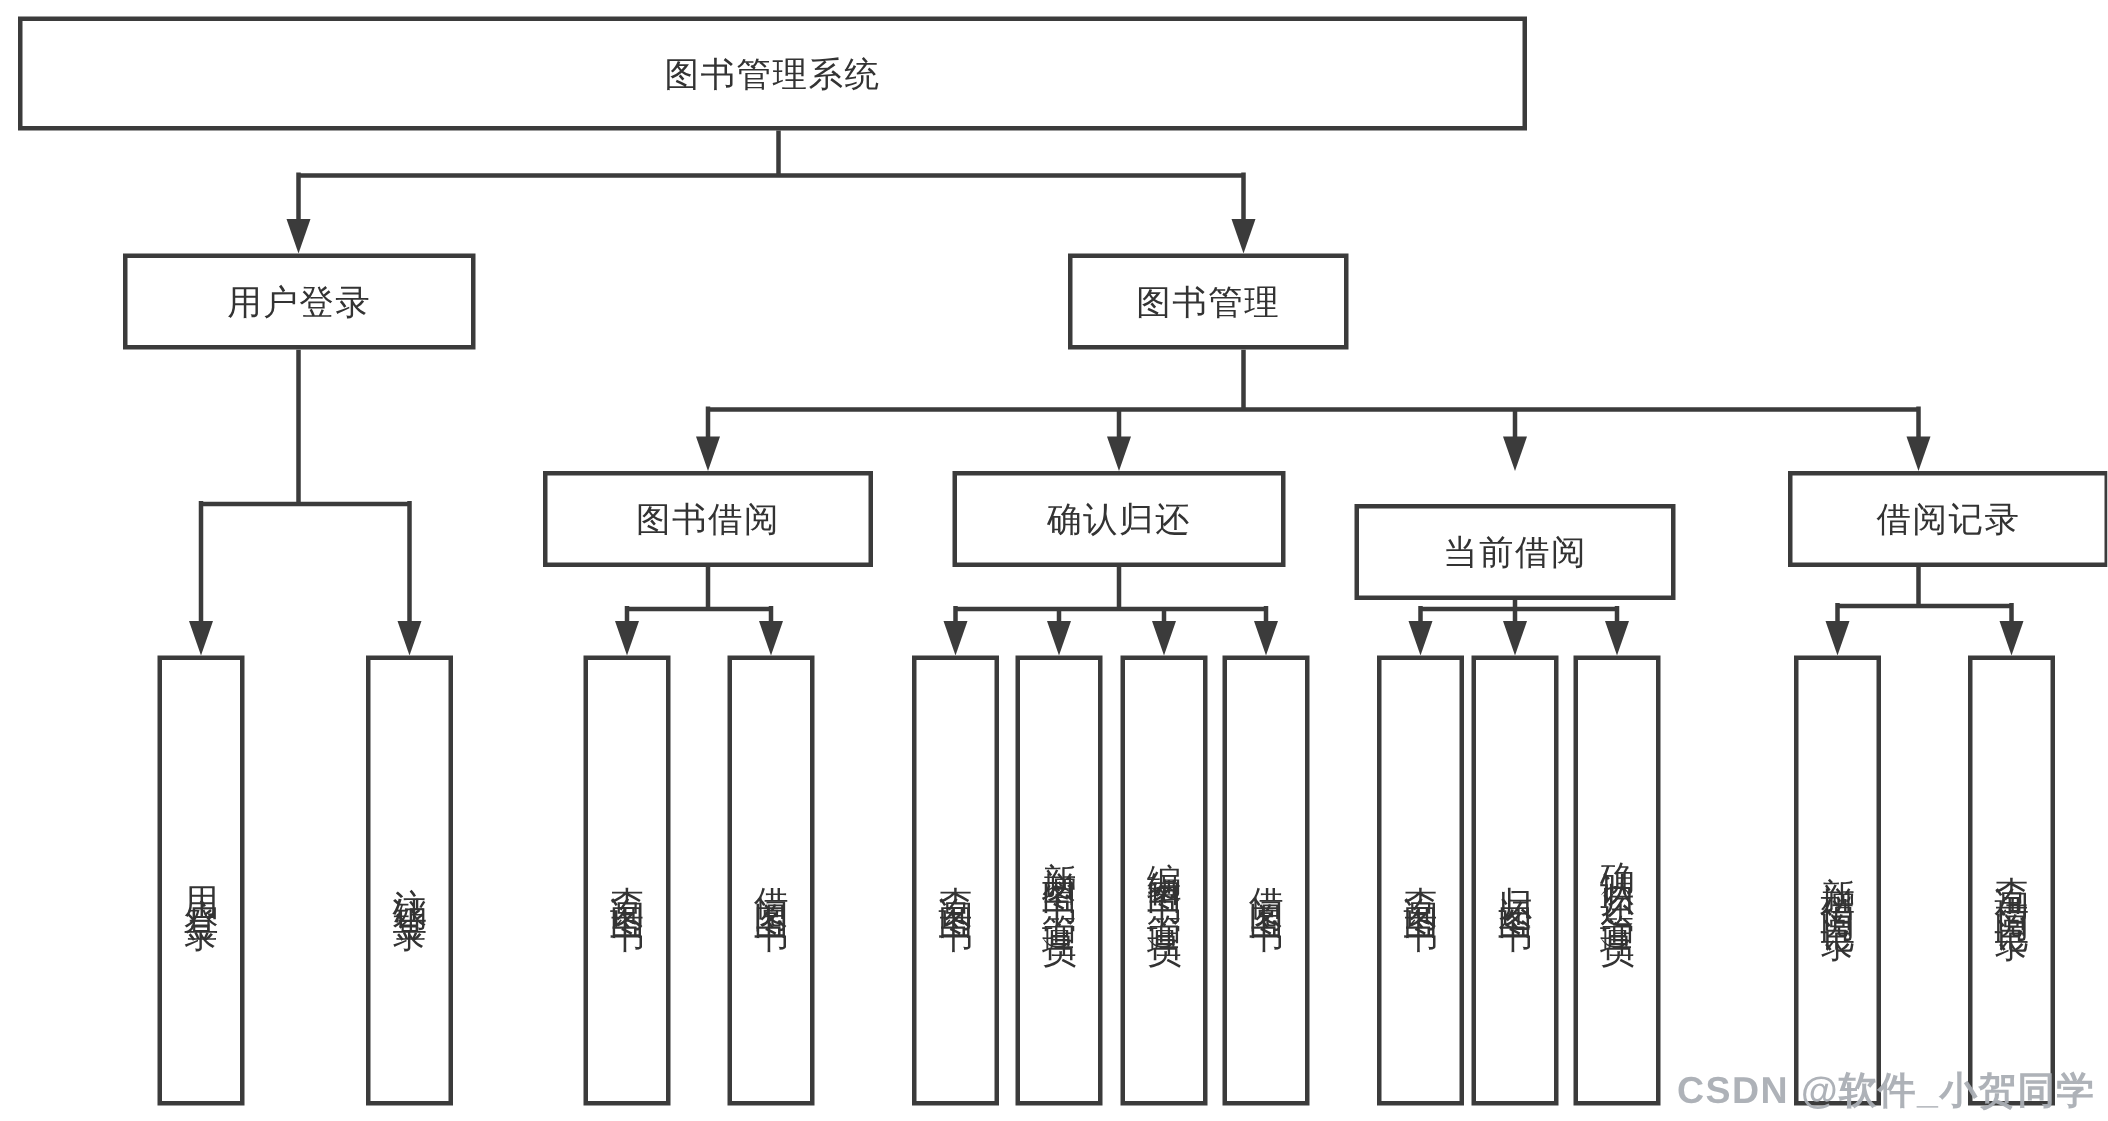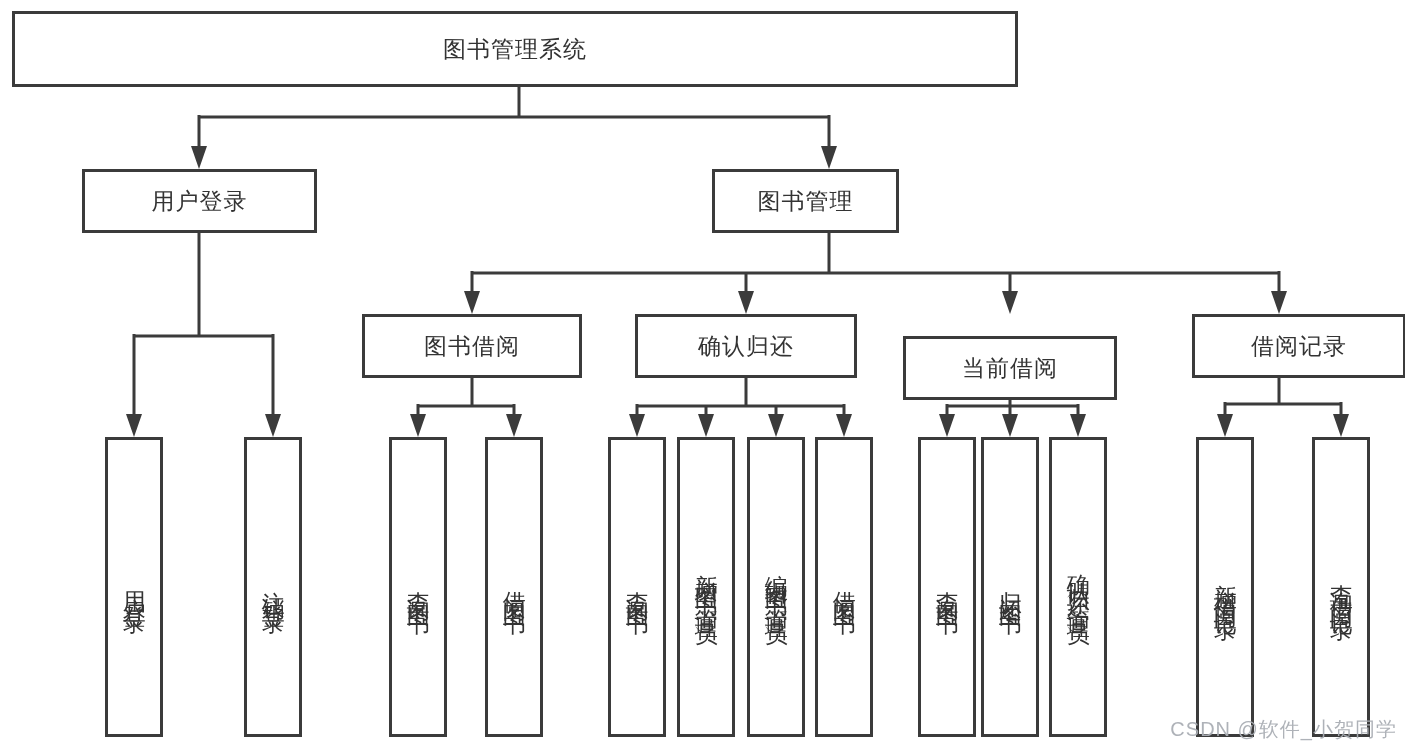--- a/index.html
+++ b/index.html
@@ -38,24 +38,25 @@
   .leaf span{
     writing-mode:vertical-rl;
     text-orientation:mixed;
     font-size:23px;color:var(--text);
     letter-spacing:7px;line-height:1.1;
     white-space:nowrap;
   }
   .watermark{
     position:absolute;
     right:8px;bottom:4px;
-    font-size:20px;
+    font-size:25px;
     color:rgba(170,174,180,0.95);
     letter-spacing:1px;
     z-index:3;
+    font-weight:bold;
   }
 </style>
 </head>
 <body>
 
 <div class="stage">
 
   <svg class="edges" viewBox="0 0 1405 747" xmlns="http://www.w3.org/2000/svg">
     <g stroke="#3b3b3b" stroke-width="3" fill="none">
       <path d="M519 71 V117 M199 117 H829 M199 115 V150 M829 115 V150"></path>

